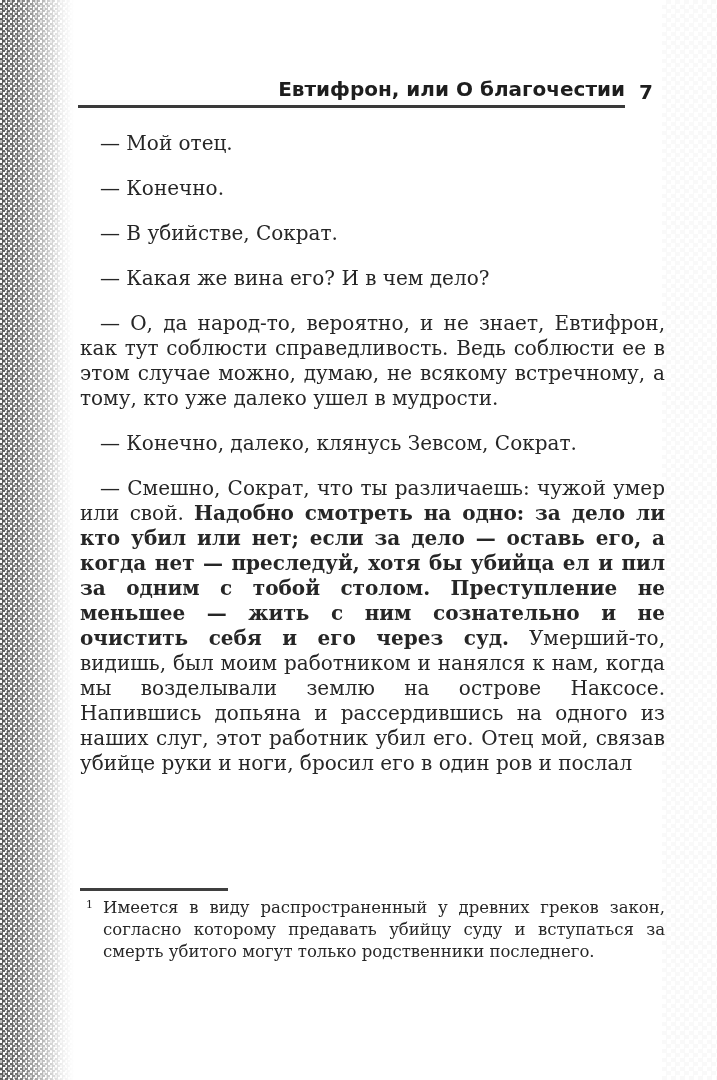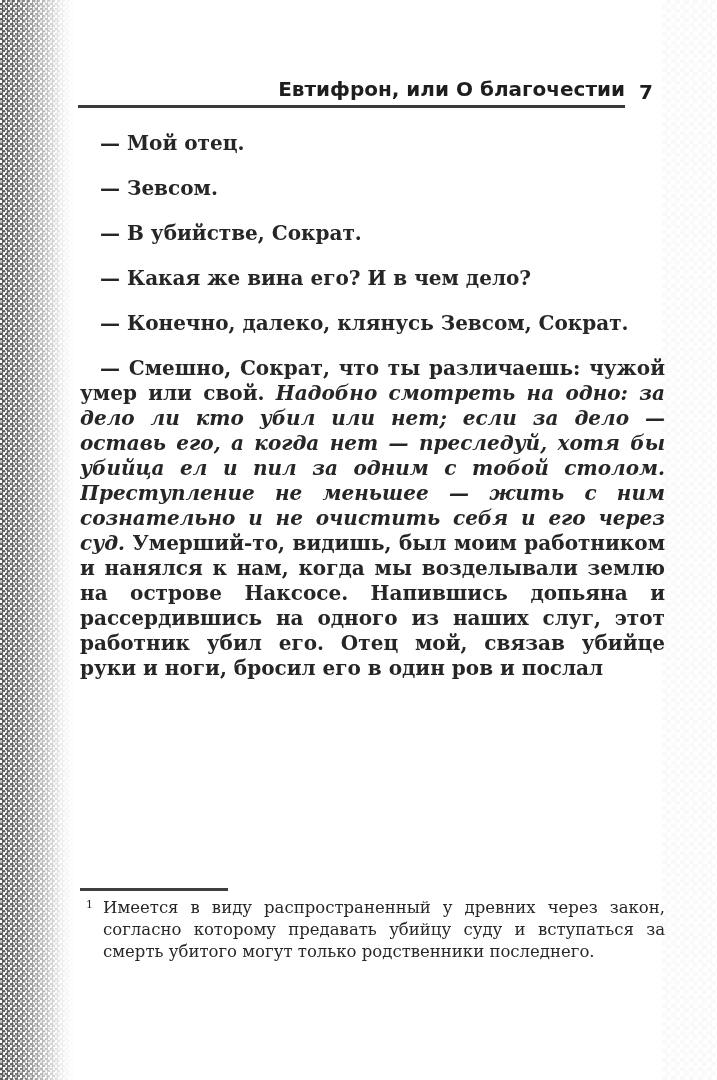--- a/index.html
+++ b/index.html
@@ -45,22 +45,22 @@
     font-family: "DejaVu Sans", sans-serif;
     font-weight: bold; font-size: 20px; line-height: 22px; color: #1e1e1e;
   }
   .body-text {
     position: absolute; left: 80px; top: 131px; width: 585px;
     max-height: 748px; overflow: hidden;
     font-size: 20px; line-height: 25px;
     text-align: justify;
   }
   .body-text p.para { margin: 0 0 20px 0; text-indent: 20px; }
-  .seg-normal { font-style: normal; font-weight: bold; }
-  .seg-bold-italic { font-style: italic; font-weight: bold; margin-top: 26px; }
+  .seg-normal { font-style: normal; font-weight: normal; }
+  .seg-bold-italic { font-weight: bold; margin-top: 26px; }
   sup.seg-sup { font-size: 12px; line-height: 0; }
   .footnote-sep {
     position: absolute; left: 80px; top: 888px;
     width: 148px; height: 3px; background: #3f3f3f;
   }
   .footnote {
     position: absolute; left: 80px; top: 897px; width: 585px;
     font-size: 16.5px; line-height: 22px;
     text-align: justify;
     padding-left: 23px; box-sizing: border-box;
@@ -77,25 +77,26 @@
   <div class="texture-left"></div>
   <div class="texture-right"></div>
 
   <div class="header">
     <span class="header-title">Евтифрон, или О благочестии</span>
   </div>
   <div class="page-number">7</div>
 
   <div class="body-text" id="body-text">
       <p class="para"><span class="seg-normal">— Мой отец.</span></p>
-      <p class="para"><span class="seg-normal">— Зевсом.</span></p>
+      <p class="para"><span class="seg-normal">— Конечно.</span></p>
       <p class="para"><span class="seg-normal">— В убийстве, Сократ.</span></p>
       <p class="para"><span class="seg-normal">— Какая же вина его? И в чем дело?</span></p>
+      <p class="para"><span class="seg-normal">— О, да народ-то, вероятно, и не знает, Евтифрон, как тут соблюсти справедливость. Ведь соблюсти ее в этом случае можно, думаю, не всякому встречному, а тому, кто уже далеко ушел в мудрости.</span></p>
       <p class="para"><span class="seg-normal">— Конечно, далеко, клянусь Зевсом, Сократ.</span></p>
       <p class="para"><span class="seg-normal">— Смешно, Сократ, что ты различаешь: чужой умер или свой. </span><span class="seg-bold-italic">Надобно смотреть на одно: за дело ли кто убил или нет; если за дело — оставь его, а когда нет — преследуй, хотя бы убийца ел и пил за одним с тобой столом. Преступление не меньшее — жить с ним сознательно и не очистить себя и его через суд.</span><span class="seg-normal"> Умерший-то, видишь, был моим работником и нанялся к нам, когда мы возделывали землю на острове Наксосе. Напившись допьяна и рассердившись на одного из наших слуг, этот работник убил его. Отец мой, связав убийце руки и ноги, бросил его в один ров и послал</span></p>
     </div>
 
   <div class="footnote-sep"></div>
   <div class="footnote">
     <sup class="fn-marker">1</sup>
-    <span class="fn-text">Имеется в виду распространенный у древних через закон, согласно которому предавать убийцу суду и вступаться за смерть убитого могут только родственники последнего.</span>
+    <span class="fn-text">Имеется в виду распространенный у древних греков закон, согласно которому предавать убийцу суду и вступаться за смерть убитого могут только родственники последнего.</span>
   </div>
 </div>
 
 </body></html>

